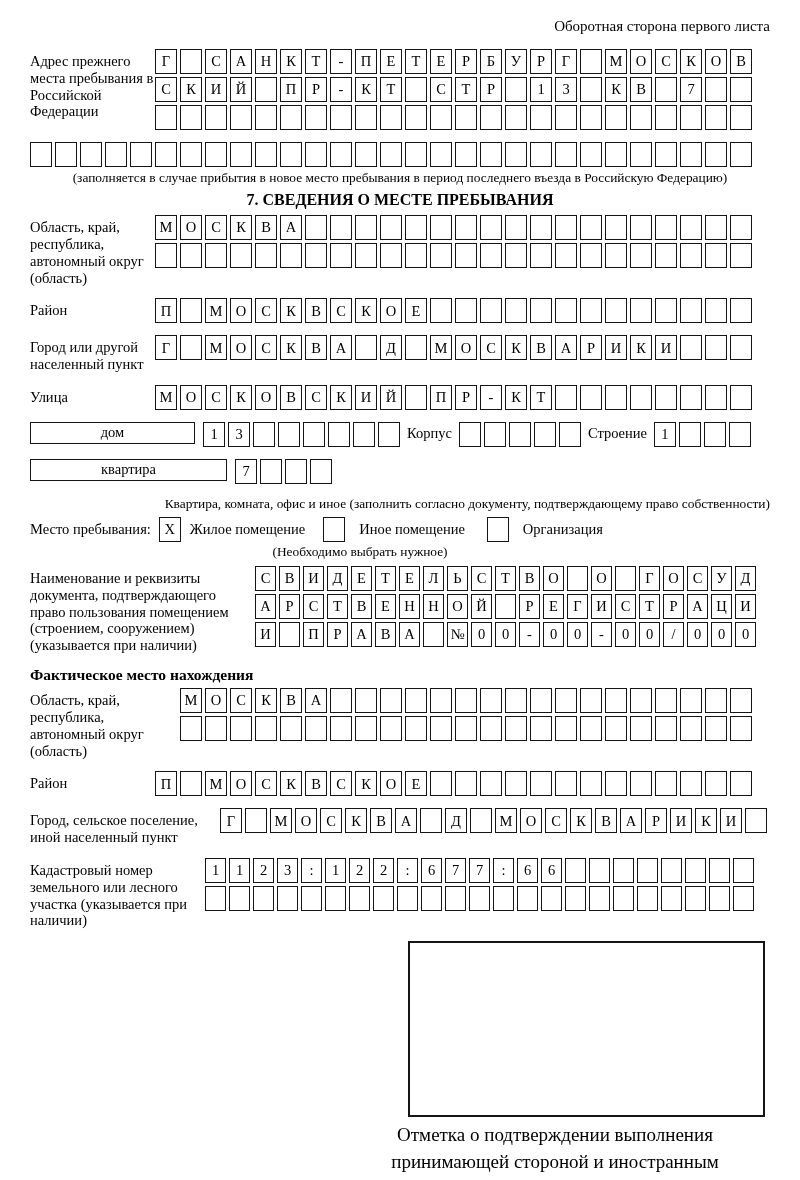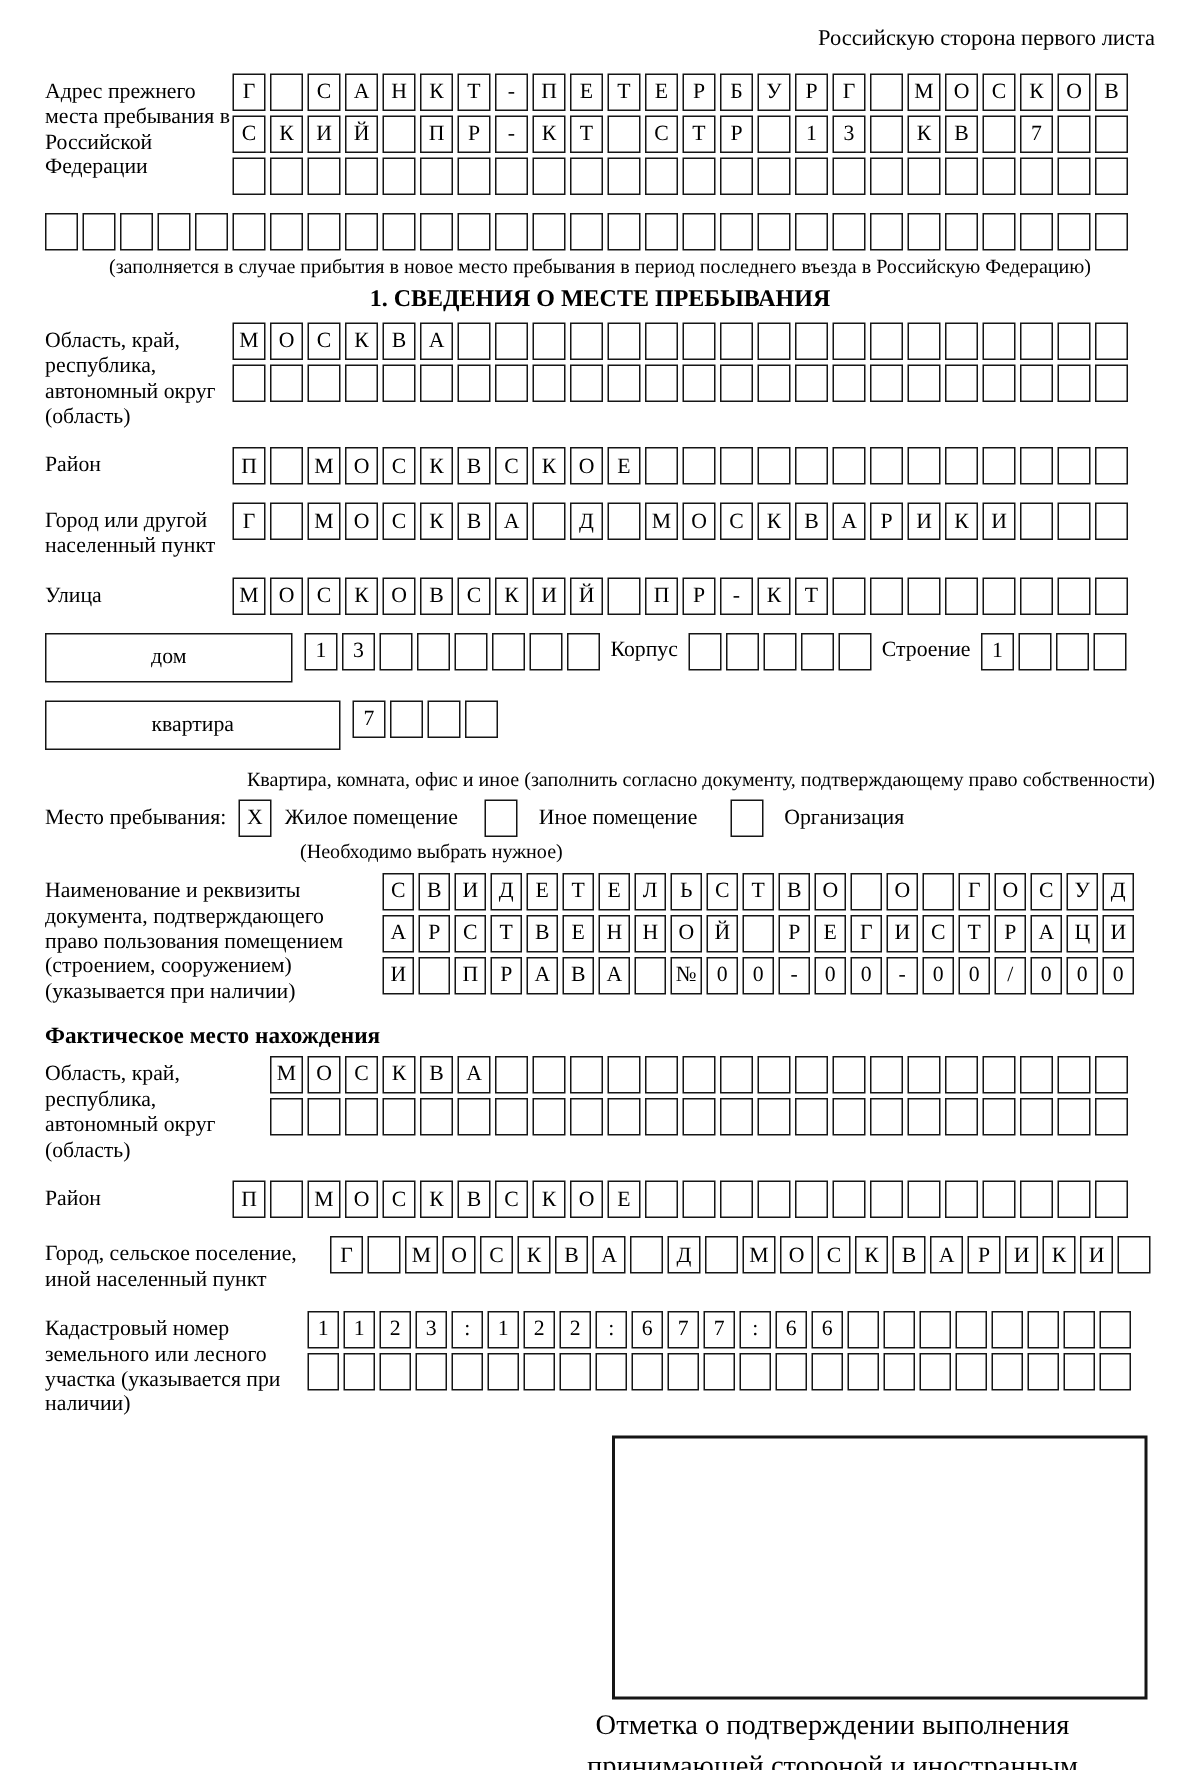--- a/index.html
+++ b/index.html
@@ -18,40 +18,40 @@
   .cbox{
     flex:none;box-sizing:border-box;width:22px;height:25px;
     border:1.8px solid #151515;display:flex;align-items:center;justify-content:center;
     font-size:14.5px;line-height:1;background:#fff;
   }
   .sm .cbox{width:21px;}
   .note{font-size:13.4px;text-align:center;line-height:1.2;margin:3px 0 5px 0;}
   .title{font-weight:bold;text-align:center;font-size:16px;margin:4px 0 6px 0;}
   .title2{font-weight:bold;text-align:left;font-size:15.5px;margin:8px 0 4px 0;}
   .widebox{
-    flex:none;box-sizing:border-box;border:1.8px solid #151515;height:33px;
+    flex:none;box-sizing:border-box;border:1.8px solid #151515;height:22px;
     display:flex;align-items:center;justify-content:center;font-size:14.5px;background:#fff;
   }
   .wb165{width:165px;} .wb197{width:197px;}
   .inl{font-size:14.5px;padding:3px 7px 0 7px;flex:none;}
   .gap8{width:8px;flex:none;}
   .mesto{display:flex;align-items:center;margin-top:4px;margin-bottom:2px;}
   .mesto .mlabel{font-size:14.5px;flex:none;}
-  .mesto-note{font-size:13.4px;width:320px;margin-left:170px;margin-bottom:6px;}
+  .mesto-note{font-size:13.4px;text-align:center;width:320px;margin-left:170px;margin-bottom:6px;}
   .fact-note{font-size:13.6px;text-align:center;line-height:1.45;margin-bottom:6px;}
   .stamp-wrap{display:flex;justify-content:flex-end;margin-top:6px;}
   .stamp{box-sizing:border-box;width:357px;height:176px;border:2px solid #151515;margin-right:5px;background:#fff;}
   .stamp-cap{width:430px;margin-left:auto;text-align:center;font-size:19px;line-height:1.4;margin-top:5px;}
 </style>
 </head>
 <body>
 
 <div class="page">
 
-  <div class="hdr-right">Российскую сторона первого листа</div>
+  <div class="hdr-right">Оборотная сторона первого листа</div>
 
   <div class="frow">
     <div class="flabel w125">Адрес прежнего места пребывания в Российской Федерации</div>
     <div class="rows">
       <div class="boxrow">
           <span class="cbox">Г</span>
           <span class="cbox"></span>
           <span class="cbox">С</span>
           <span class="cbox">А</span>
           <span class="cbox">Н</span>
@@ -155,21 +155,21 @@
       <span class="cbox"></span>
       <span class="cbox"></span>
       <span class="cbox"></span>
       <span class="cbox"></span>
       <span class="cbox"></span>
       <span class="cbox"></span>
       <span class="cbox"></span>
     </div>
   <div class="note">(заполняется в случае прибытия в новое место пребывания в период последнего въезда в Российскую Федерацию)</div>
 
-  <div class="title">1. СВЕДЕНИЯ О МЕСТЕ ПРЕБЫВАНИЯ</div>
+  <div class="title">7. СВЕДЕНИЯ О МЕСТЕ ПРЕБЫВАНИЯ</div>
 
   <div class="frow">
     <div class="flabel w125">Область, край, республика, автономный округ (область)</div>
     <div class="rows">
       <div class="boxrow">
           <span class="cbox">М</span>
           <span class="cbox">О</span>
           <span class="cbox">С</span>
           <span class="cbox">К</span>
           <span class="cbox">В</span>

